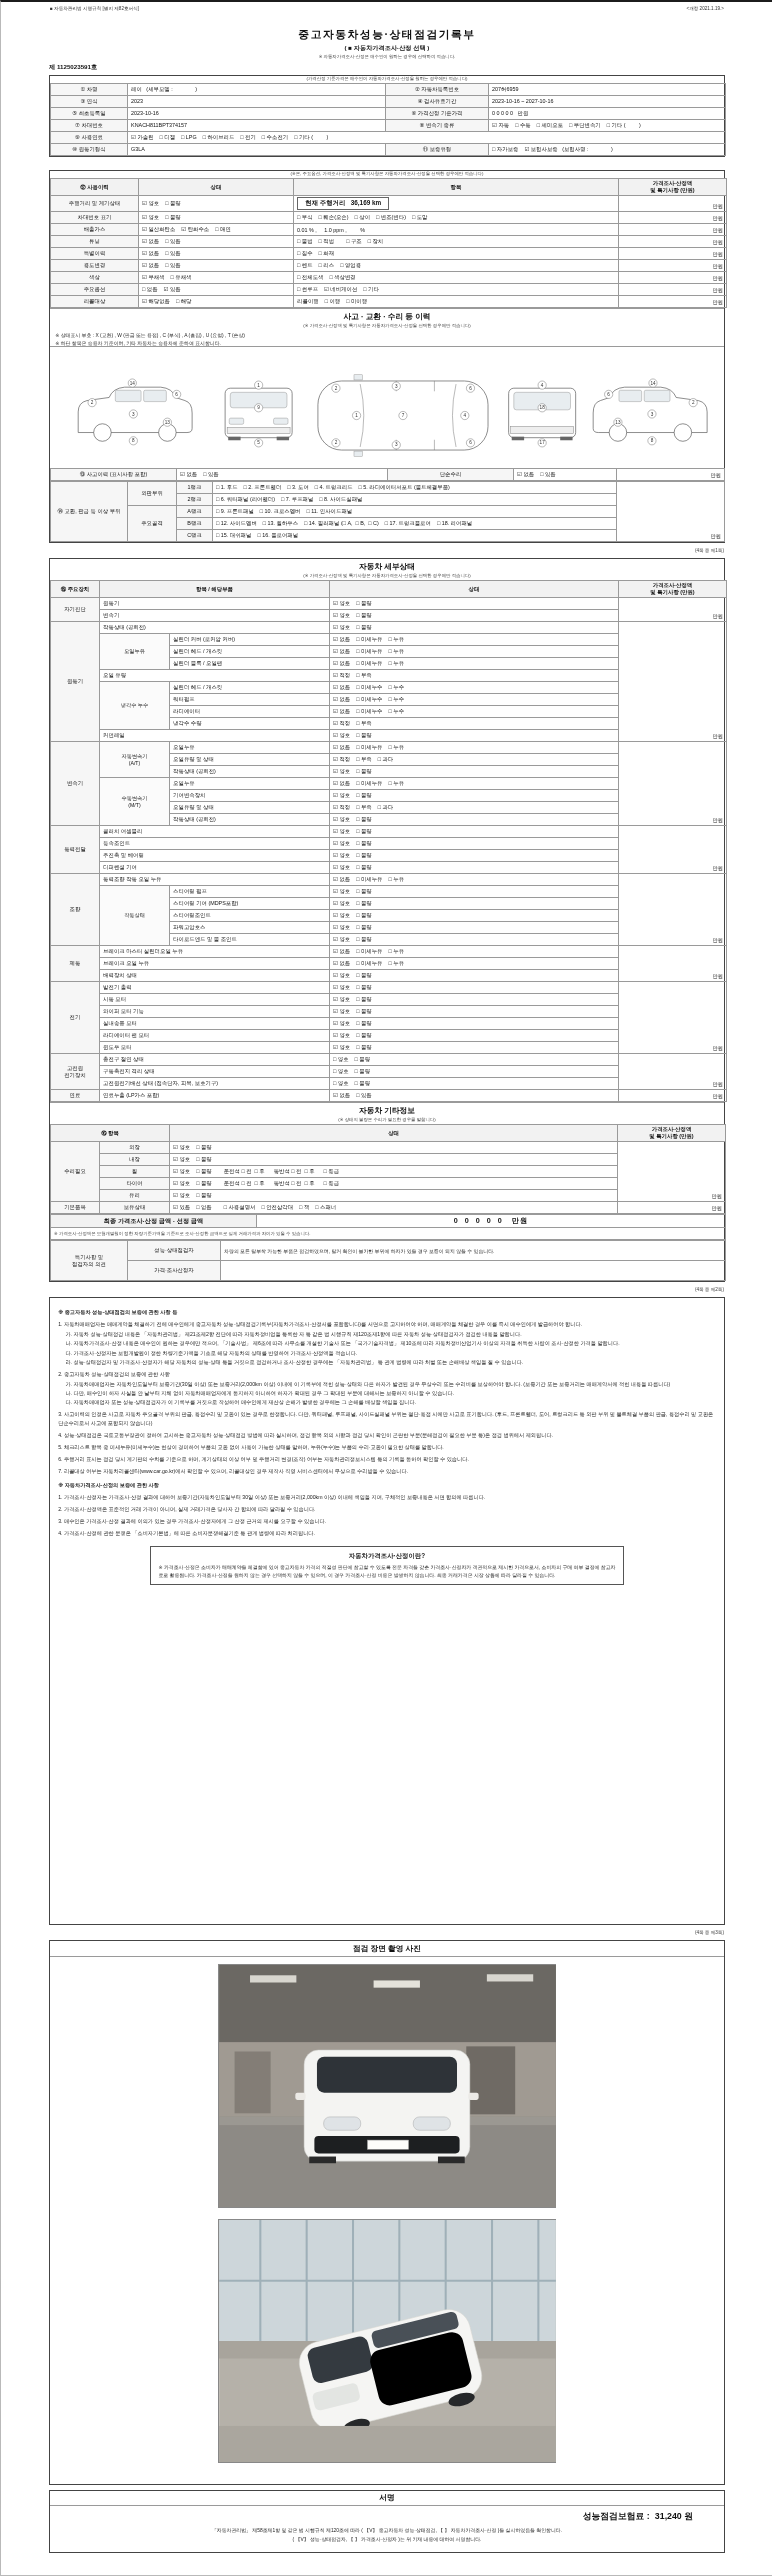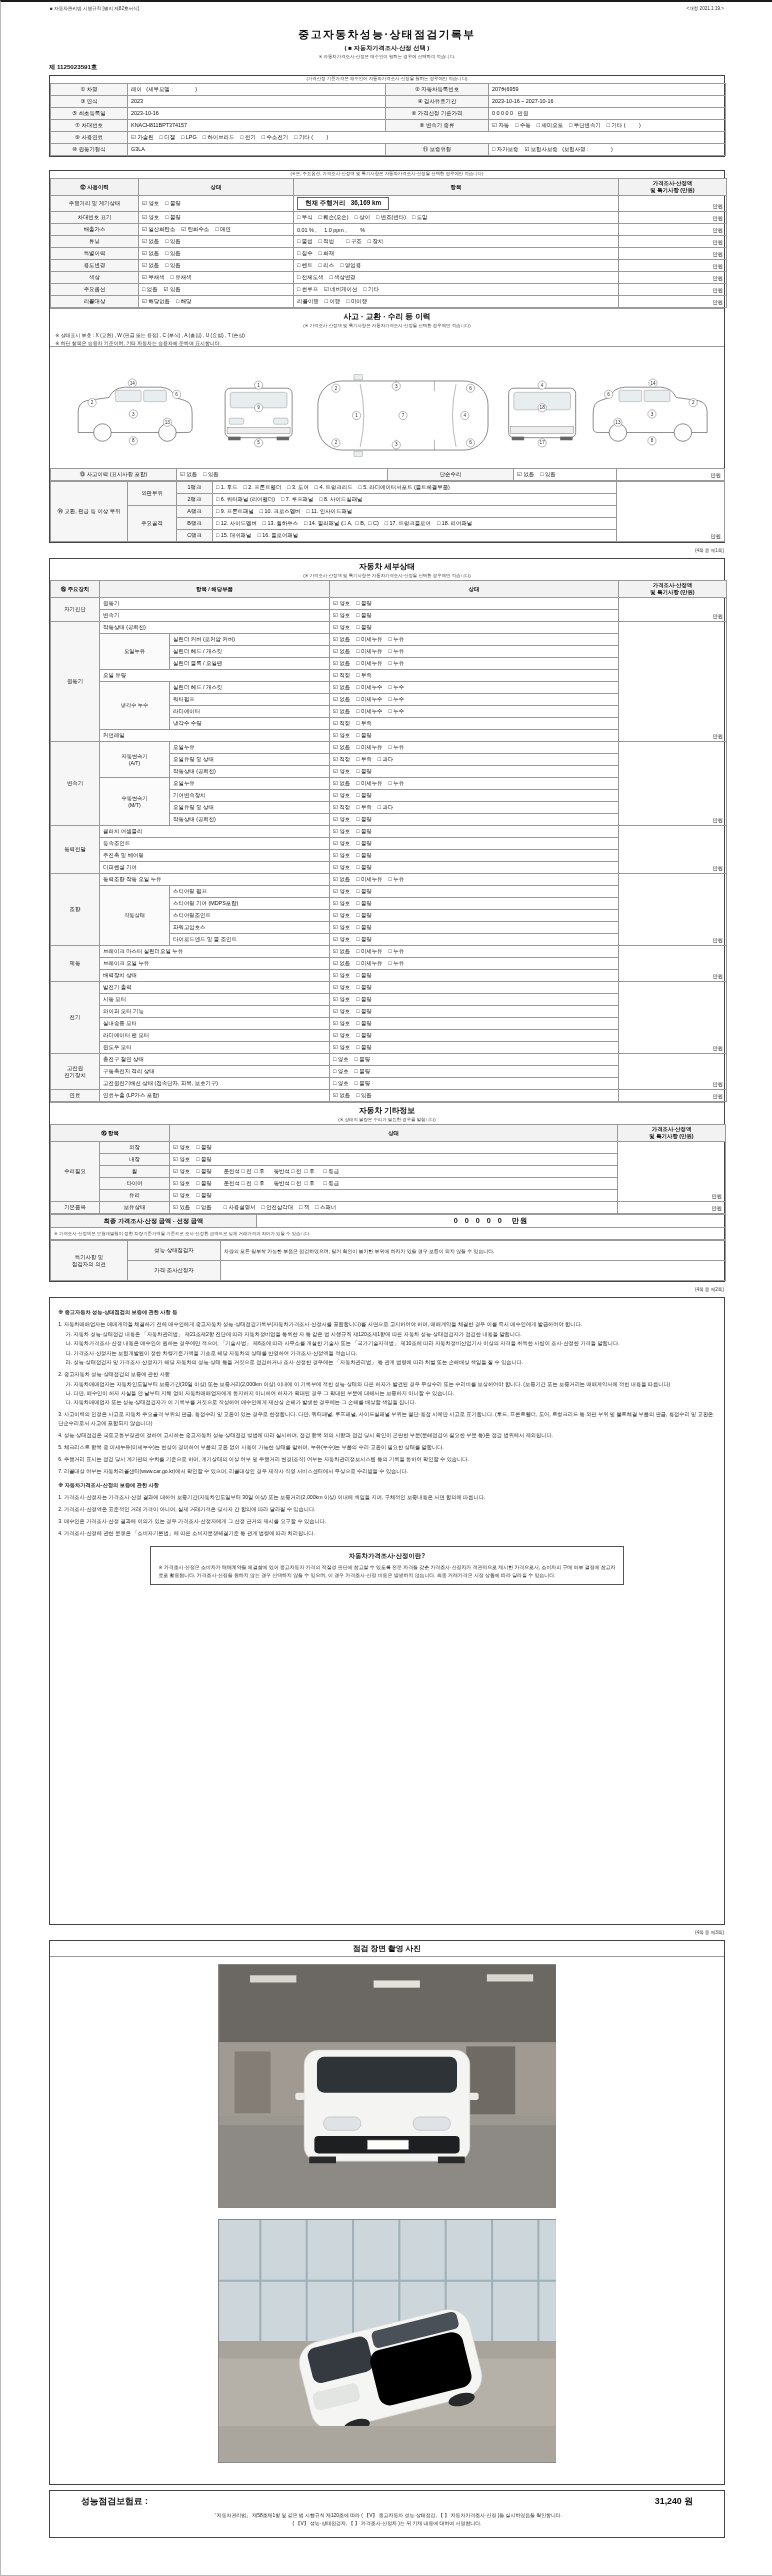--- a/index.html
+++ b/index.html
@@ -41,21 +41,21 @@
 .op-text{font-size:4.9px;color:#222}
 .notice-body{padding:5.2px 8.2px 7.2px;font-size:5.2px;line-height:1.62;color:#1a1a1a;min-height:626px}
 .n1{margin-top:3.6px}
 .n2{margin-left:7.2px;margin-top:1px}
 .nh{font-weight:bold;margin-top:5.2px}
 .price-box{width:72%;margin:9.3px auto 2.1px;border:0.8px solid #555;padding:4.1px 7.2px}
 .price-box-title{text-align:center;font-weight:bold;font-size:6.4px;margin-bottom:2.6px}
 .price-box-body{font-size:4.9px;line-height:1.55;color:#222}
 .photo-area{padding:7.2px 0 9.3px;text-align:center}
 .photo-frame{width:338px;margin:0 auto 11.3px;border:0.5px solid #888;font-size:0}
-.sign-row{display:flex;justify-content:space-between;padding:5.2px 31px 2.1px}
+.sign-row{display:flex;justify-content:flex-end;padding:5.2px 31px 2.1px}
 .fee{font-size:8.8px;font-weight:bold}
 .sign-lines{text-align:center;font-size:4.9px;color:#222;padding:2.1px 10.3px 8.2px;line-height:1.7}
 </style>
 </head>
 <body>
 
 <div class="page">
 
   <div class="mini-head">
     <span>■ 자동차관리법 시행규칙 [별지 제82호서식]</span>
@@ -739,20 +739,21 @@
             <ellipse cx="455" cy="382" rx="26" ry="12" fill="#26282a"></ellipse>
           </g>
           <rect y="400" width="654" height="70" fill="#aaa69e"></rect>
         </svg>
       </div>
 
     </div>
   </div>
 
   <div class="sec">
+    <div class="sec-title" style="border-bottom:0.5px solid #9a9a9a">서명</div>
     <div class="sign-row">
       <span class="fee">성능점검보험료 :</span>
       <span class="fee" style="margin-left:5.2px">31,240 원</span>
     </div>
     <div class="sign-lines">
       <div>「자동차관리법」 제58조제1항 및 같은 법 시행규칙 제120조에 따라 ( 【V】 중고자동차 성능·상태점검, 【 】 자동차가격조사·산정 )을 실시하였음을 확인합니다.</div>
       <div>( 【V】 성능·상태점검자, 【 】 가격조사·산정자 )는 위 기재 내용에 대하여 서명합니다.</div>
     </div>
   </div>
 

